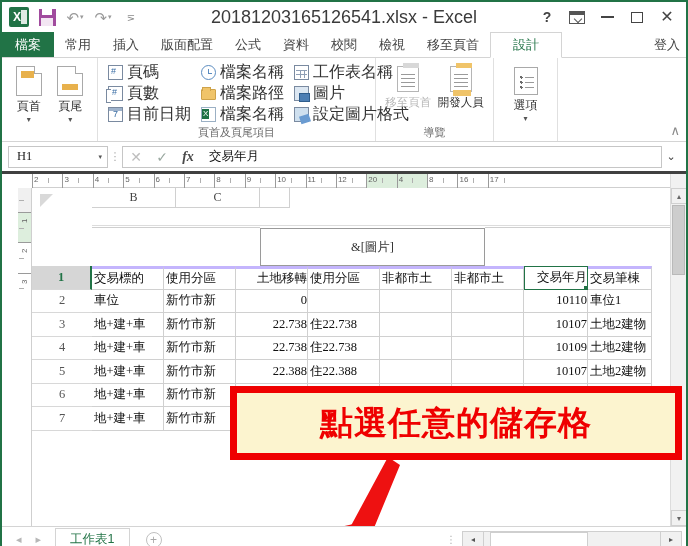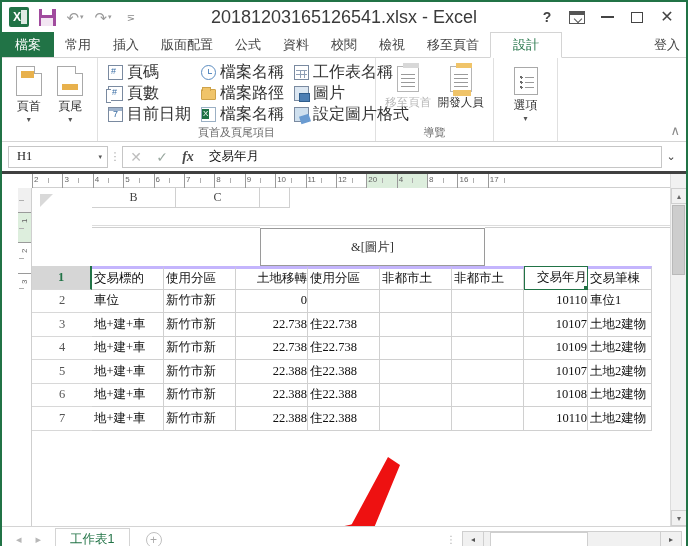--- a/index.html
+++ b/index.html
@@ -786,20 +786,23 @@
       <div class="vs-thumb"></div>
       <div class="vs-dn">▾</div>
     </div>
 
     <svg class="arrow-svg" width="70" height="125">
       <polygon points="56,0 68,8 30,100 34,68 14,78" fill="#ee1111"></polygon>
       <polygon points="30,100 14,78 34,68" fill="#ee1111"></polygon>
       <polygon points="24,112 8,70 44,62" fill="#ee1111"></polygon>
     </svg>
 
+    <div class="callout">
+      <div class="callout-txt">點選任意的儲存格</div>
+    </div>
   </div>
 
   <div class="sheettabs">
     <div class="nav-arrows">
       <span class="nav-arrow">◂</span>
       <span class="nav-arrow">▸</span>
     </div>
     <div class="stab">工作表1</div>
     <div class="addsheet">+</div>
     <div class="htabdots">⋮</div>

